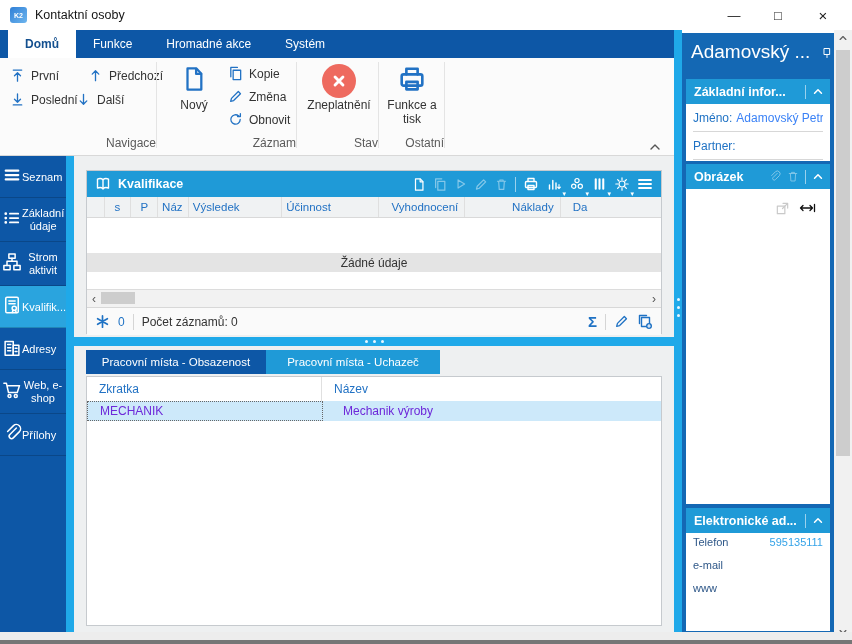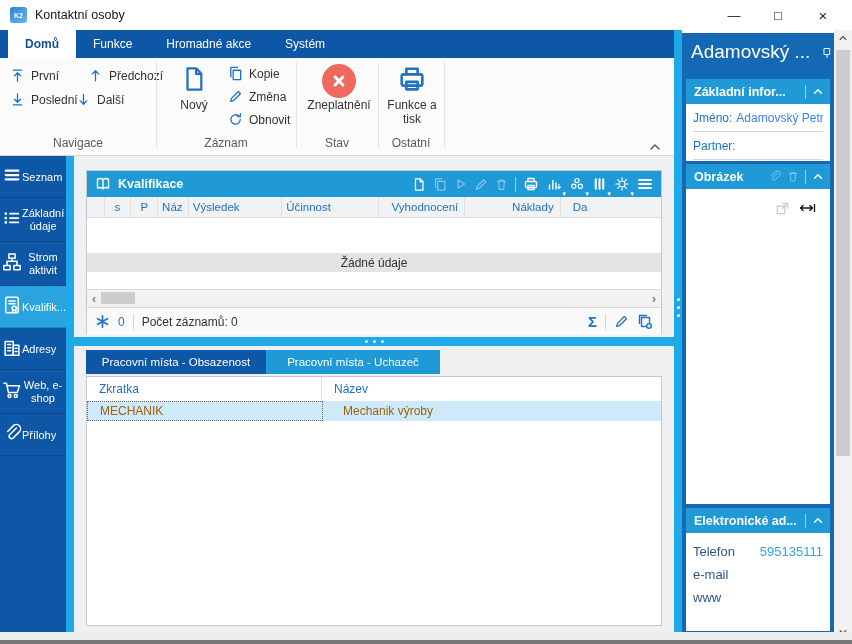--- a/index.html
+++ b/index.html
@@ -19,21 +19,21 @@
   .tabbar{left:0;top:30px;width:674px;height:28px;background:#0d57a6;display:flex;align-items:stretch;}
   .rtab{padding:0 17px;display:flex;align-items:center;font-size:12px;color:#fff;}
   .rtab.active{background:#fff;color:#14508f;margin-left:8px;font-weight:bold;}
   
   .ribbon{left:0;top:58px;width:674px;height:98px;background:#fbfbfb;border-bottom:1px solid #d8d8d8;}
   .rb-small{position:absolute;display:flex;align-items:center;gap:6px;font-size:12px;color:#333;}
   .rb-small .ric{color:#2272c4;}
   .rb-big{position:absolute;display:flex;flex-direction:column;align-items:center;font-size:12px;color:#333;text-align:center;line-height:14px;}
   .rb-big .ric{color:#2272c4;margin-bottom:4px;}
   .rsep{position:absolute;top:4px;width:1px;height:86px;background:#e4e4e4;}
-  .rgroup{position:absolute;top:78px;font-size:12px;color:#5a5a5a;text-align:center;}
+  .rgroup{position:absolute;top:78px;font-size:12px;color:#5a5a5a;text-align:right;}
   .redcircle{width:34px;height:34px;border-radius:50%;background:#ee6a5f;display:flex;align-items:center;justify-content:center;}
   
   .sidebar{left:0;top:156px;width:66px;height:476px;background:#0d57a6;}
   .nav-item{display:flex;flex-direction:row;align-items:center;padding:9px 2px 8px 2px;
             border-bottom:1px solid rgba(0,0,0,.18);color:#fff;cursor:default;}
   .nav-item .nic{margin-bottom:4px;}
   .nav-label{font-size:11px;line-height:13px;text-align:center;}
   .nav-item.active{background:#2aa4de;}
   .rail{left:66px;top:156px;width:8px;height:476px;background:#1fa9e9;}
   .gutter{left:74px;top:156px;width:600px;height:476px;background:#eef0f1;}
@@ -63,33 +63,33 @@
   .hsplit{left:74px;top:337px;width:600px;height:9px;background:#1fa9e9;display:flex;align-items:center;justify-content:center;gap:5px;}
   .vsplit{left:674px;top:30px;width:8px;height:602px;background:#1fa9e9;}
   .dot{width:3px;height:3px;border-radius:50%;background:#e8f7ff;}
   .vdots{position:absolute;left:2.5px;top:268px;display:flex;flex-direction:column;gap:5px;}
   
   .jtab{position:absolute;top:350px;height:24px;display:flex;align-items:center;justify-content:center;
         font-size:11.5px;font-weight:400;color:#fff;}
   .jobs{left:86px;top:376px;width:576px;height:250px;background:#fff;border:1px solid #c6cace;}
   .jhead{position:absolute;left:0;top:0;width:100%;height:24px;display:flex;font-size:12px;color:#2272c4;border-bottom:1px solid #d0d0d0;}
   .jhcell{display:flex;align-items:center;padding-left:12px;border-right:1px solid #e0e0e0;}
-  .jrow{position:absolute;left:0;top:24px;width:100%;height:20px;background:#cde9fa;display:flex;font-size:12px;color:#a16207;}
+  .jrow{position:absolute;left:0;top:24px;width:100%;height:20px;background:#cde9fa;display:flex;font-size:12px;color:#6d28d9;}
   .jcell{display:flex;align-items:center;padding-left:12px;}
   
   .rpanel{left:682px;top:33px;width:152px;height:599px;background:#1468b4;}
   .rp-title{position:absolute;left:9px;top:8px;width:128px;font-size:19px;color:#fff;white-space:nowrap;overflow:hidden;}
   .sect-head{position:absolute;left:4px;width:144px;height:25px;background:#1f9ad7;color:#fff;display:flex;align-items:center;}
   .sect-title{font-size:12.5px;font-weight:bold;margin-left:8px;white-space:nowrap;overflow:hidden;flex:1;}
   .sect-tools{display:flex;align-items:center;gap:6px;padding-right:6px;}
   .sdiv{width:1px;height:14px;background:rgba(255,255,255,.55);}
   .sect-body{position:absolute;left:4px;width:144px;background:#fff;}
   .fieldrow{margin:0 7px;height:27px;border-bottom:1px solid #d7d7d7;display:flex;align-items:center;font-size:12px;gap:4px;overflow:hidden;white-space:nowrap;}
   .flabel{color:#1f72c4;} .fvalue{color:#3b82f6;}
-  .crow{margin:0 7px;height:23px;display:flex;align-items:flex-end;font-size:13px;color:#2e5788;}
+  .crow{margin:0 7px;height:23px;display:flex;align-items:flex-start;font-size:11px;color:#2e5788;}
   .cvalue{margin-left:auto;color:#35a3e8;}
   
   .sbar{left:834px;top:30px;width:18px;height:610px;background:#f1f1f1;color:#606060;}
   .sthumb{position:absolute;left:2px;top:20px;width:14px;height:406px;background:#cdcdcd;}
   .sarrow{position:absolute;left:4px;}
   .bstrip{left:0;top:632px;width:852px;height:8px;background:#ededed;}
   .bbar{left:0;top:640px;width:852px;height:4px;background:#767676;}
   .chev{color:#555;}
 </style>
 </head>

